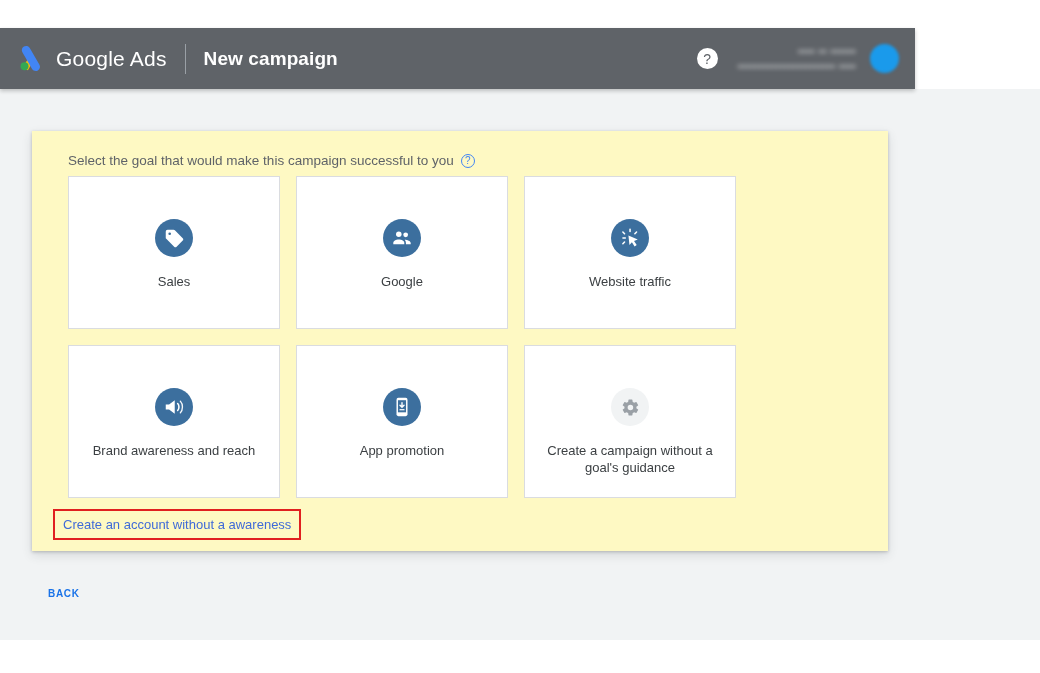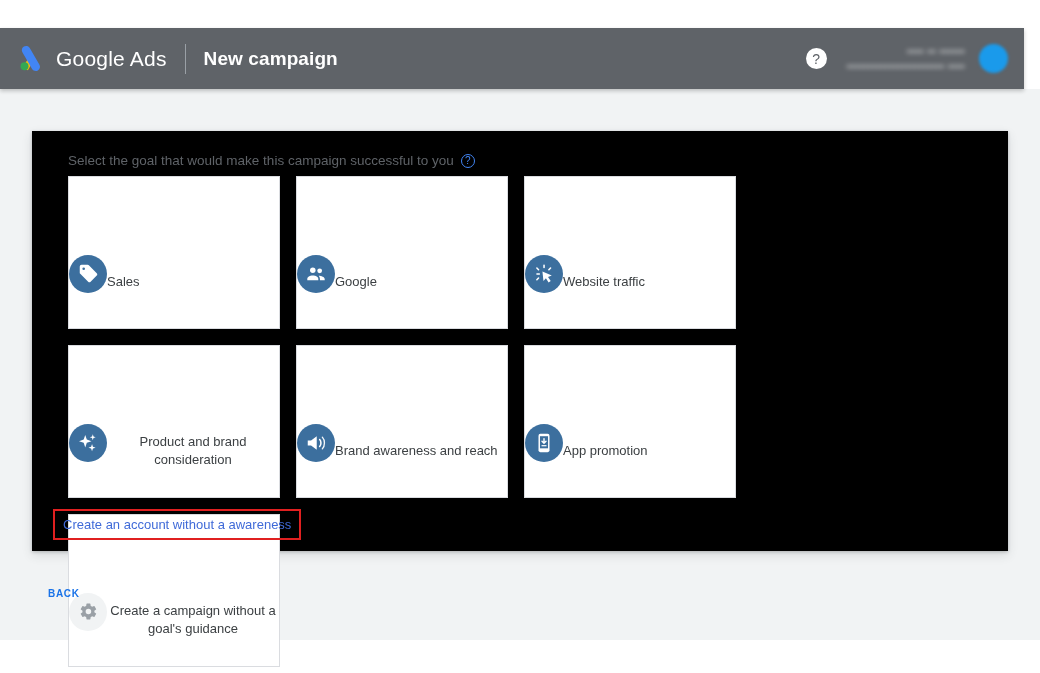--- a/index.html
+++ b/index.html
@@ -21,21 +21,21 @@
     top: 0; left: 0;
     width: 1040px;
     height: 28px;
     background: #ffffff;
   }
 
   
   .app-header {
     position: absolute;
     top: 28px; left: 0;
-    width: 1024px;
+    width: 915px;
     height: 61px;
     background: #5f6368;
     display: flex;
     align-items: center;
     box-sizing: border-box;
     padding: 0 16px 0 16px;
     box-shadow: 0 2px 4px rgba(0,0,0,0.22);
     z-index: 5;
   }
   .brand {
@@ -120,23 +120,23 @@
     width: 1040px;
     height: 551px;
     background: #f1f3f4;
   }
 
   
   .goal-card {
     position: absolute;
     top: 131px;
     left: 32px;
-    width: 976px;
+    width: 856px;
     height: 420px;
-    background: #000000;
+    background: #fef9c3;
     box-shadow: 0 1px 3px rgba(60,64,67,0.28), 0 4px 10px rgba(60,64,67,0.14);
     box-sizing: border-box;
     padding: 0;
   }
   .goal-prompt {
     position: absolute;
     top: 22px;
     left: 36px;
     display: flex;
     align-items: center;
@@ -168,21 +168,21 @@
     flex-wrap: wrap;
     gap: 16px 16px;
   }
   .goal-tile {
     width: 212px;
     height: 153px;
     border: 1px solid #dadce0;
     background: #ffffff;
     box-sizing: border-box;
     display: flex;
-    flex-direction: row;
+    flex-direction: column;
     align-items: center;
     justify-content: flex-start;
     padding-top: 42px;
     cursor: pointer;
   }
   .tile-icon {
     width: 38px;
     height: 38px;
     border-radius: 50%;
     background: #3c6f9e;
@@ -320,30 +320,20 @@
           <rect x="3.5" y="11.1" width="4.2" height="1.7" rx="0.8"></rect>
           <rect x="4.3" y="4.3" width="1.7" height="4.2" rx="0.8" transform="rotate(-45 5.1 6.4)"></rect>
           <rect x="17.4" y="4.3" width="1.7" height="4.2" rx="0.8" transform="rotate(45 18.2 6.4)"></rect>
           <rect x="4.3" y="15.2" width="1.7" height="4.2" rx="0.8" transform="rotate(45 5.1 17.3)"></rect>
           <path d="M10.3 9.4 20.5 13.6 16.4 15.2 19.3 19.6 17 21.2 14.1 16.7 11.4 19.6z"></path>
         </svg>
       </div>
       <div class="tile-label">Website traffic</div>
     </div>
 
-    <div class="goal-tile">
-      <div class="tile-icon">
-        <svg width="22" height="22" viewBox="0 0 24 24" fill="#ffffff">
-          <path d="M9 3.2 10.7 8.3 15.8 10 10.7 11.7 9 16.8 7.3 11.7 2.2 10 7.3 8.3z"></path>
-          <path d="M17.2 2.5 18 4.9 20.4 5.7 18 6.5 17.2 8.9 16.4 6.5 14 5.7 16.4 4.9z"></path>
-          <path d="M16.4 13.2 17.4 16.1 20.3 17.1 17.4 18.1 16.4 21 15.4 18.1 12.5 17.1 15.4 16.1z"></path>
-        </svg>
-      </div>
-      <div class="tile-label">Product and brand consideration</div>
-    </div>
 
     <div class="goal-tile">
       <div class="tile-icon">
         <svg width="22" height="22" viewBox="0 0 24 24" fill="#ffffff">
           <path d="M3 9.3h3.6L12.8 4.6v14.8L6.6 14.7H3z"></path>
           <path d="M16 8.2c.9.9 1.4 2.3 1.4 3.8s-.5 2.9-1.4 3.8" stroke="#ffffff" stroke-width="1.7" fill="none" stroke-linecap="round"></path>
           <path d="M18.9 5.6c1.5 1.6 2.3 3.9 2.3 6.4s-.8 4.8-2.3 6.4" stroke="#ffffff" stroke-width="1.5" fill="none" stroke-linecap="round" opacity="0.95"></path>
         </svg>
       </div>
       <div class="tile-label">Brand awareness and reach</div>

